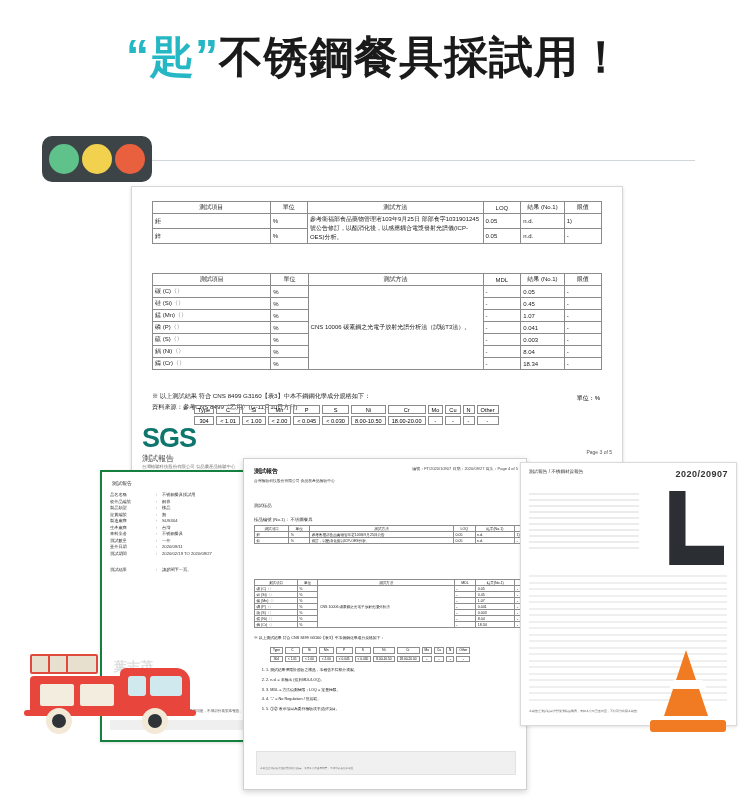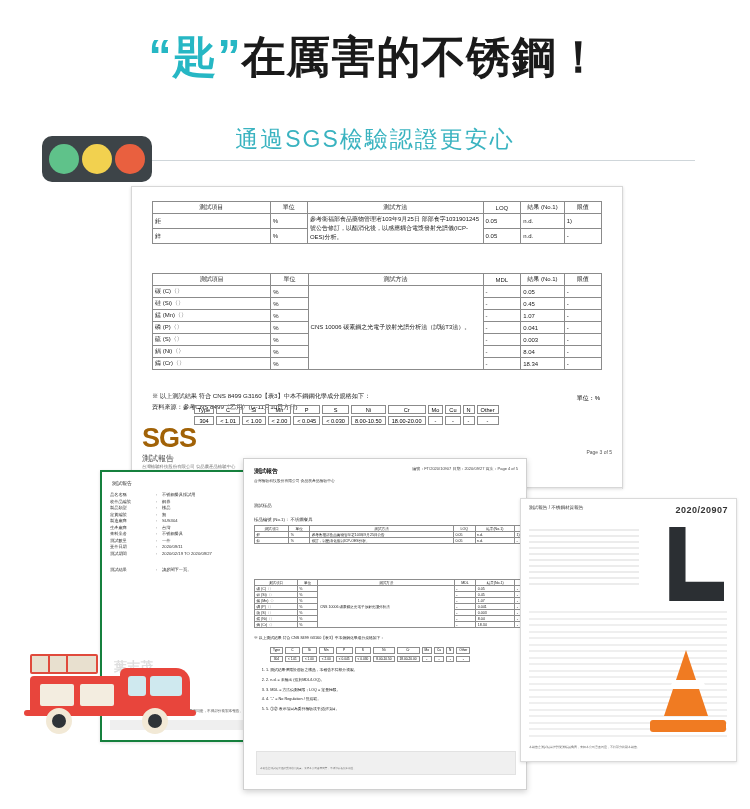--- a/index.html
+++ b/index.html
@@ -58,21 +58,21 @@
   .c-lod{width:34px;text-align:center;}
   .c-res{width:40px;text-align:center;}
   .c-lim{width:34px;text-align:center;}
   .note-line{
     position:absolute;left:20px;top:205px;width:460px;font-size:6.2px;color:#222;
   }
   .mini-tbl{position:absolute;left:60px;top:216px;font-size:5.6px;}
   .mini-tbl td,.mini-tbl th{border:1px solid #8b8b8b;padding:0.5px 3px;text-align:center;font-weight:normal;}
   .unit-right{position:absolute;right:22px;top:207px;font-size:6px;}
   .sgs-logo{
-    position:absolute;left:10px;top:236px;font-size:27px;font-weight:bold;color:#a16207;
+    position:absolute;left:10px;top:236px;font-size:27px;font-weight:bold;color:#0f766e;
     letter-spacing:-1px;font-family:"Liberation Sans",sans-serif;
   }
   .sgs-sub{
     position:absolute;left:10px;top:266px;font-size:8px;color:#444;
   }
   .sgs-sub small{display:block;font-size:4.4px;color:#777;line-height:1.3;}
   .page-no{position:absolute;right:10px;top:262px;font-size:5px;color:#555;}
 
   
   .report-left{
@@ -116,21 +116,20 @@
   .rc-foot ol{margin:0;padding-left:10px;}
   .rc-foot li{margin-bottom:3px;}
   .rc-bottombar{position:absolute;left:12px;bottom:14px;width:258px;height:22px;background:#f0f0f0;border:1px solid #e2e2e2;}
   .rc-bottomtxt{position:absolute;left:16px;bottom:18px;width:250px;font-size:2.6px;color:#777;line-height:1.5;}
 
   
   .report-right{
     position:absolute;left:520px;top:462px;width:215px;height:262px;
     background:#fff;border:1px solid #dadada;box-shadow:0 1px 3px rgba(0,0,0,.13);
     overflow:hidden;
-    margin-top:36px;
   }
   .rr-head{position:absolute;left:8px;top:6px;font-size:4.6px;color:#333;line-height:1.5;}
   .rr-year{position:absolute;right:8px;top:6px;font-size:9px;color:#333;font-weight:bold;letter-spacing:.5px;}
   .rr-photo{
     position:absolute;right:12px;top:28px;width:74px;height:74px;background:#2b2f33;
     clip-path:polygon(26% 0,48% 0,48% 74%,100% 74%,100% 100%,26% 100%);
   }
   .rr-lines{position:absolute;left:8px;top:30px;width:110px;}
   .rr-lines div{height:2px;background:#ececec;margin-bottom:4px;}
   .rr-body{position:absolute;left:8px;top:112px;width:198px;}
@@ -197,23 +196,22 @@
   .cone .c-base{
     position:absolute;left:0;bottom:4px;width:76px;height:12px;background:#f07b22;border-radius:3px;
   }
 </style>
 </head>
 <body>
 
 <div class="page">
 
   <div class="headline">
-    <span class="q">“</span><span class="hl">匙</span><span class="q">”</span><span>在厲害的不锈鋼！</span>
-  </div>
-  <div class="subline">通過SGS檢驗認證更安心</div>
+    <span class="q">“</span><span class="hl">匙</span><span class="q">”</span><span>不锈鋼餐具採試用！</span>
+  </div>
   <div class="divider"></div>
 
   <div class="trafficlight">
     <div class="lamp green"></div>
     <div class="lamp yellow"></div>
     <div class="lamp red"></div>
   </div>
 
   <div class="band"></div>
 

